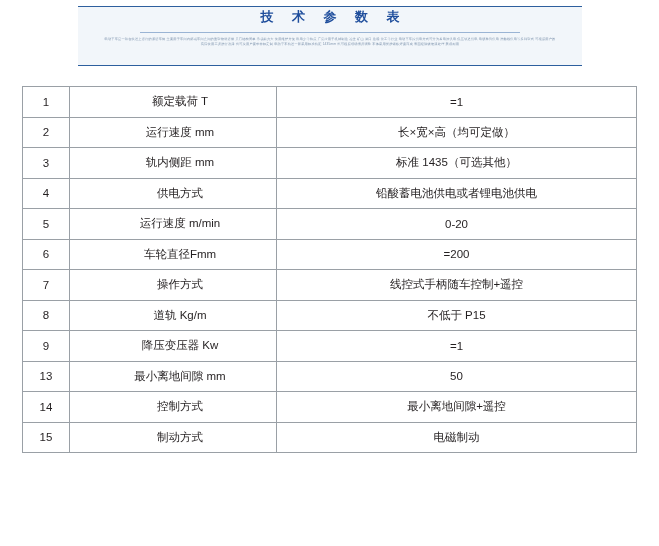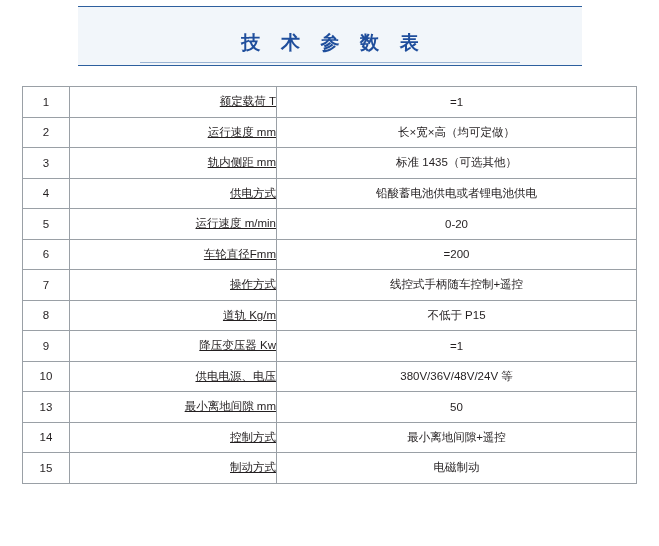--- a/index.html
+++ b/index.html
@@ -26,23 +26,23 @@
     border-top: 1px solid #2d5f9e;
     border-bottom: 1px solid #2d5f9e;
     box-sizing: border-box;
     overflow: hidden;
   }
   .banner-title {
     text-align: center;
     color: #1f4e9c;
     font-family: "DejaVu Serif", "Liberation Serif", serif;
     font-weight: bold;
-    font-size: 19px;
+    font-size: 13px;
     letter-spacing: 7px;
-    margin-top: 23px;
+    margin-top: 1px;
     text-indent: 7px;
   }
   .banner-rule {
     width: 380px;
     height: 1px;
     background: #9ab4d4;
     margin: 6px auto 4px auto;
   }
   .banner-sub {
     text-align: center;
@@ -70,22 +70,21 @@
     color: #231f20;
     padding: 0;
   }
   .col-no {
     width: 46px;
     text-align: center;
   }
   .col-item {
     width: 192px;
     padding-left: 14px !important;
-    text-align: right;
-    text-decoration: underline;
+    text-align: center;
   }
   .col-val {
     text-align: center;
   }
 </style>
 </head>
 <body>
 
 <div class="banner">
   <div class="banner-title">技 术 参 数 表</div>
@@ -134,25 +133,20 @@
         <td class="col-no">8</td>
         <td class="col-item">道轨 Kg/m</td>
         <td class="col-val">不低于 P15</td>
       </tr>
       <tr>
         <td class="col-no">9</td>
         <td class="col-item">降压变压器 Kw</td>
         <td class="col-val">=1</td>
       </tr>
       <tr>
-        <td class="col-no">10</td>
-        <td class="col-item">供电电源、电压</td>
-        <td class="col-val">380V/36V/48V/24V 等</td>
-      </tr>
-      <tr>
         <td class="col-no">13</td>
         <td class="col-item">最小离地间隙 mm</td>
         <td class="col-val">50</td>
       </tr>
       <tr>
         <td class="col-no">14</td>
         <td class="col-item">控制方式</td>
         <td class="col-val">最小离地间隙+遥控</td>
       </tr>
       <tr>

